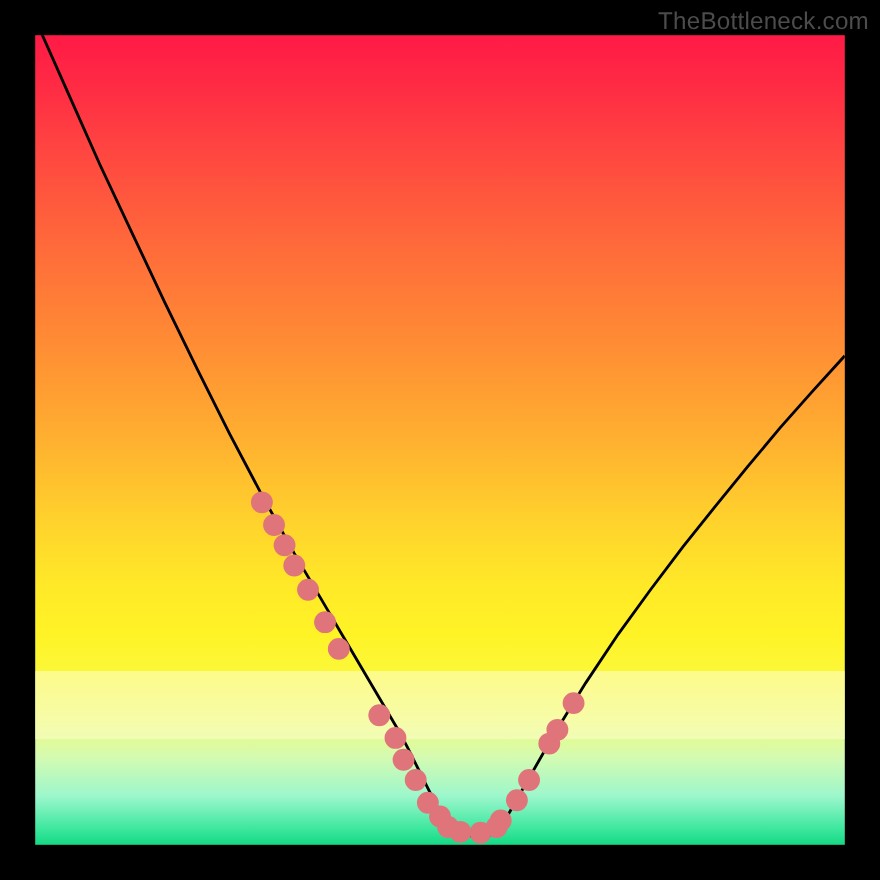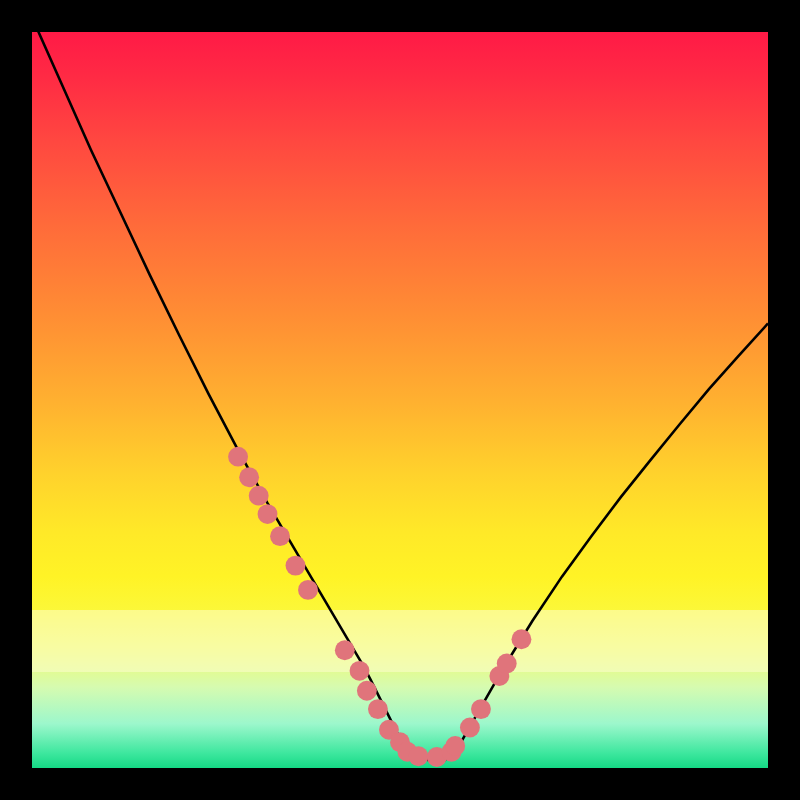--- a/index.html
+++ b/index.html
@@ -105,13 +105,14 @@
           <circle cx="57.50" cy="97.00" r="1.35" fill="#e0747b"></circle>
           <circle cx="59.50" cy="94.50" r="1.35" fill="#e0747b"></circle>
           <circle cx="61.00" cy="92.00" r="1.35" fill="#e0747b"></circle>
           <circle cx="63.50" cy="87.50" r="1.35" fill="#e0747b"></circle>
           <circle cx="64.50" cy="85.80" r="1.35" fill="#e0747b"></circle>
           <circle cx="66.50" cy="82.50" r="1.35" fill="#e0747b"></circle>
         </g>
     </svg>
   </div>
 
+  <div class="watermark">TheBottleneck.com</div>
 </div>
 
 </body></html>

